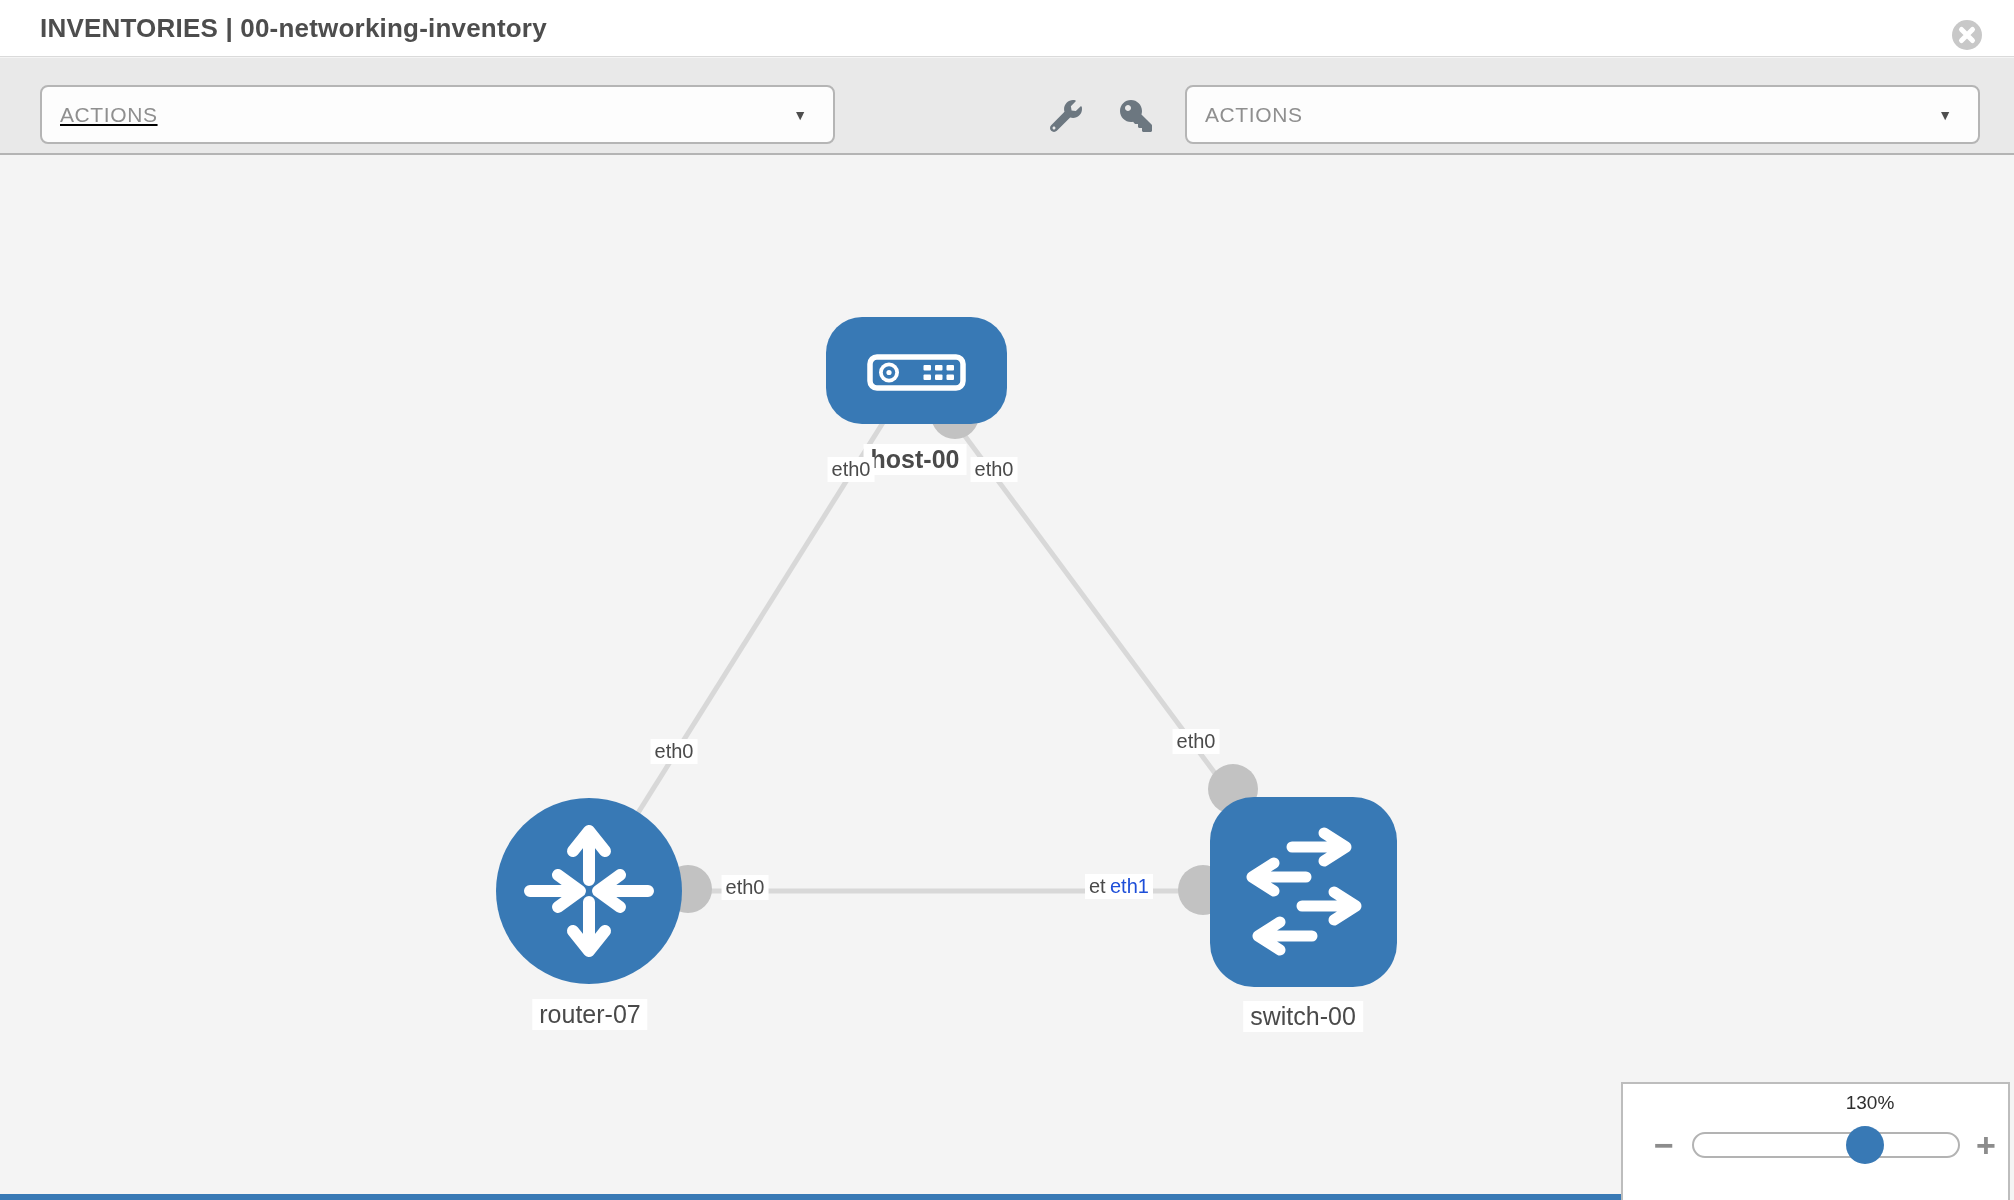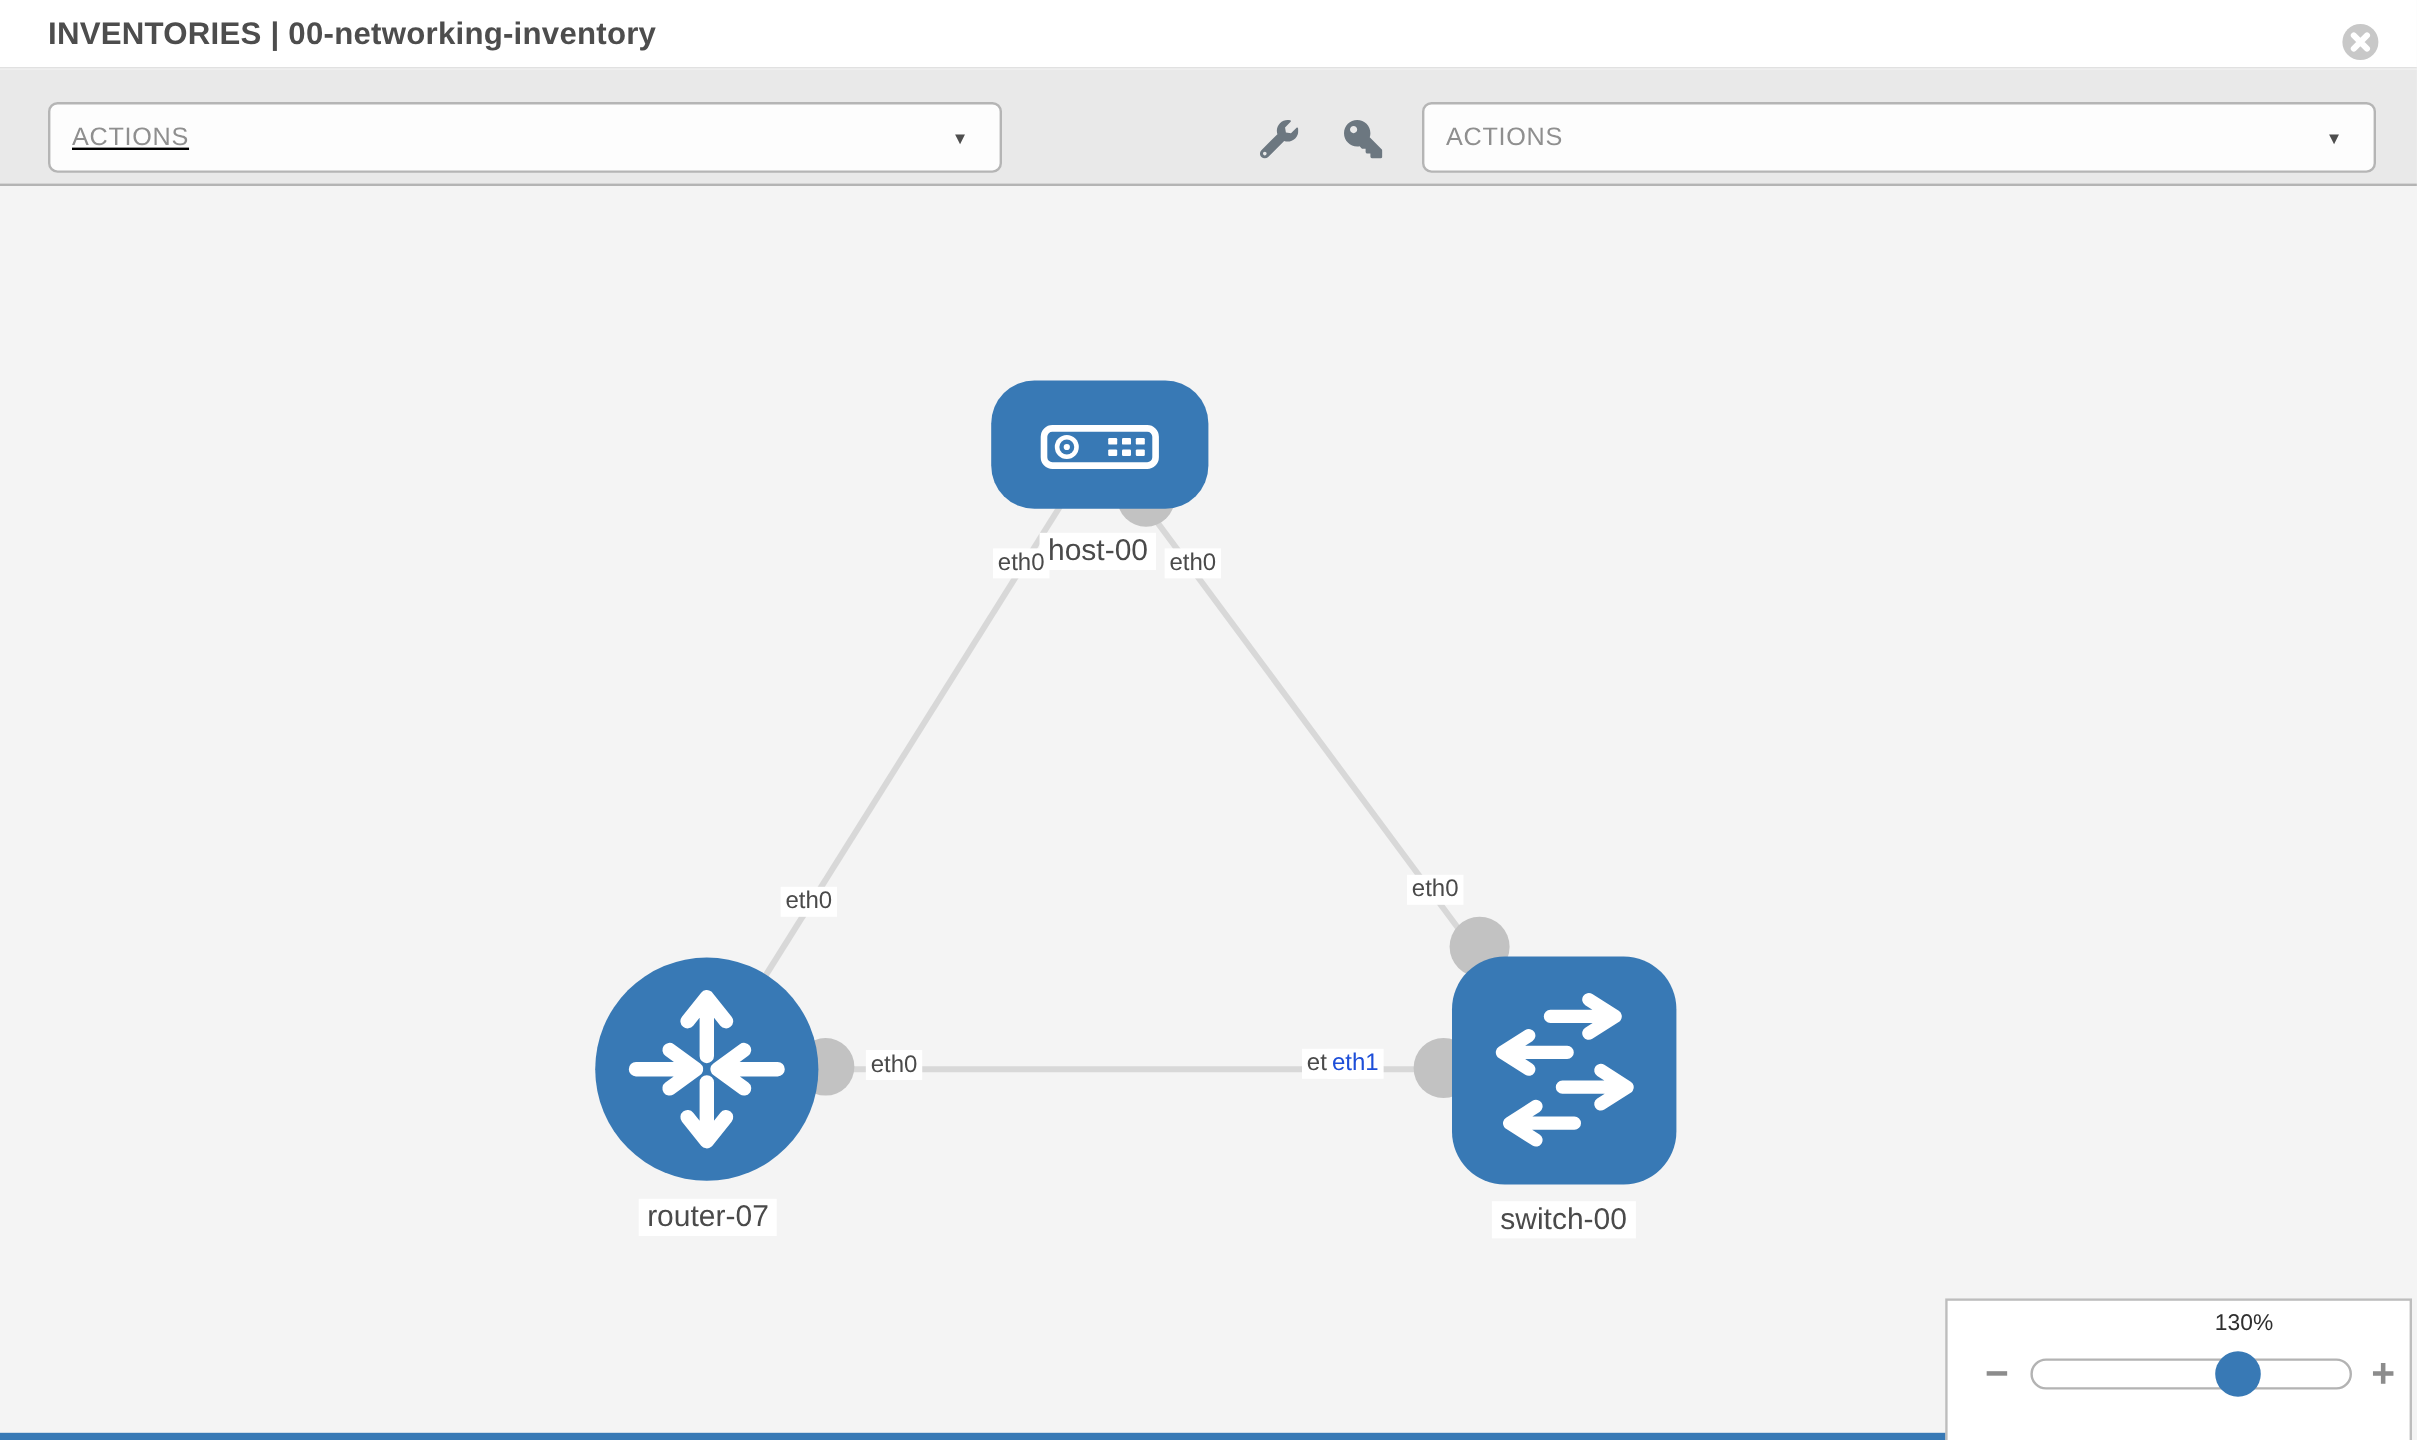--- a/index.html
+++ b/index.html
@@ -186,21 +186,21 @@
         <rect x="1210" y="642" width="187" height="190" rx="44" fill="#3879b5"></rect>
         <g stroke="#ffffff" stroke-width="11" fill="none" stroke-linecap="round" stroke-linejoin="round">
           <path d="M1292 692 H1334 M1324 678 L1346 692 L1324 706"></path>
           <path d="M1306 722 H1264 M1274 708 L1252 722 L1274 736"></path>
           <path d="M1302 751 H1344 M1334 737 L1356 751 L1334 765"></path>
           <path d="M1312 781 H1270 M1280 767 L1258 781 L1280 795"></path>
         </g>
       </g>
     </svg>
 
-    <div class="nlabel node-name" style="left:915px;  top:289px;">host-00</div>
+    <div class="nlabel node-name" style="left:915px;  top:289px;font-weight:bold;">host-00</div>
     <div class="nlabel if-label" style="left:851px;  top:302px;">eth0</div>
     <div class="nlabel if-label" style="left:994px;  top:302px;">eth0</div>
     <div class="nlabel if-label" style="left:674px;  top:584px;">eth0</div>
     <div class="nlabel if-label" style="left:1196px; top:574px;">eth0</div>
     <div class="nlabel if-label" style="left:745px;  top:720px;">eth0</div>
 
     <div class="if-overlap">
       <span class="under">eth0</span>
       <span class="over">eth1</span>
     </div>

